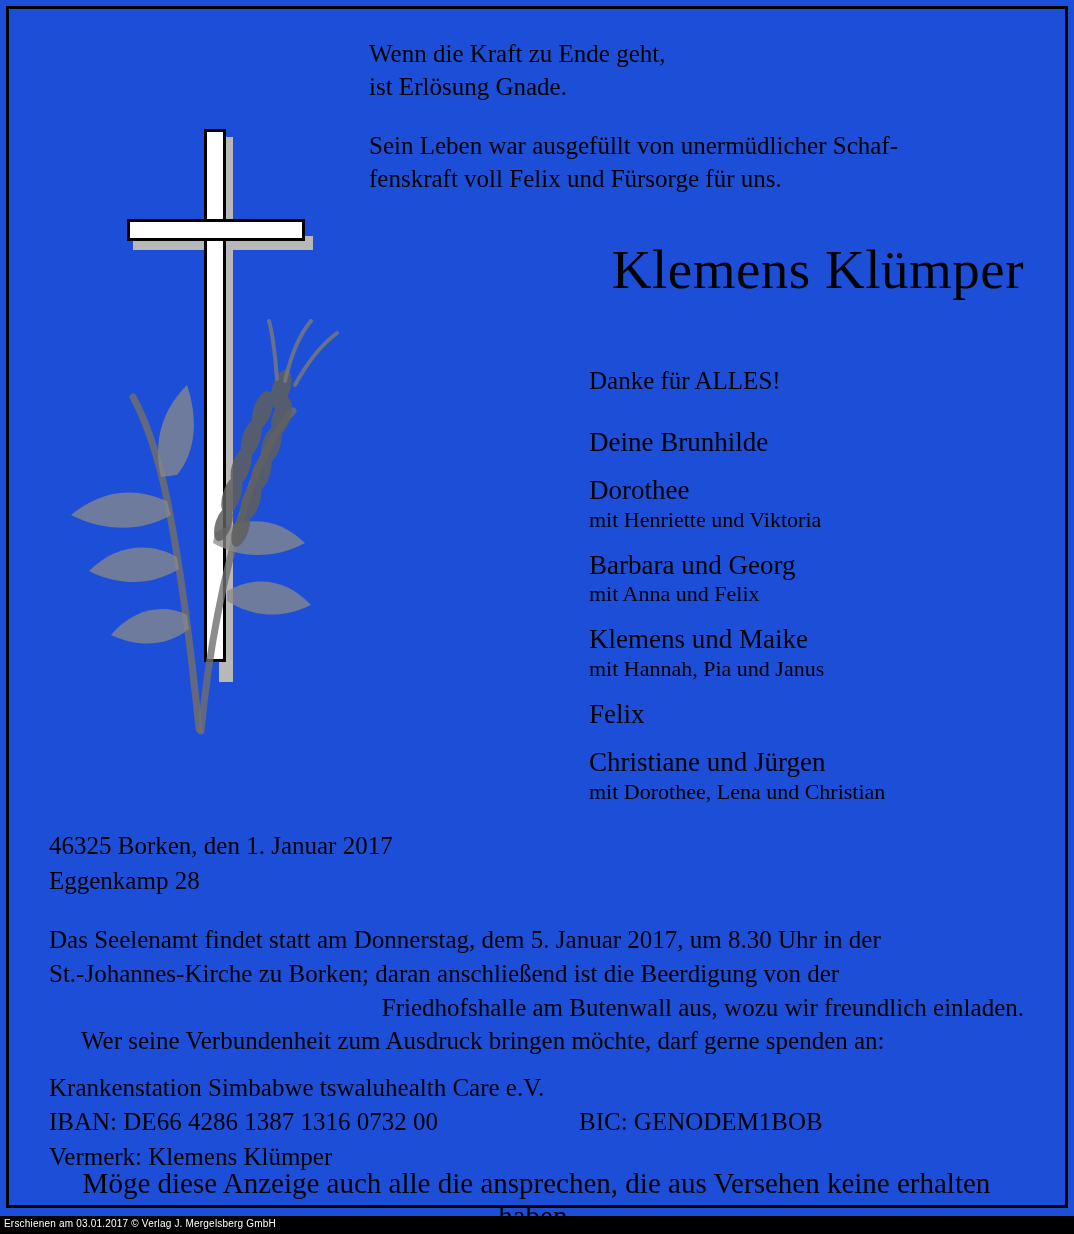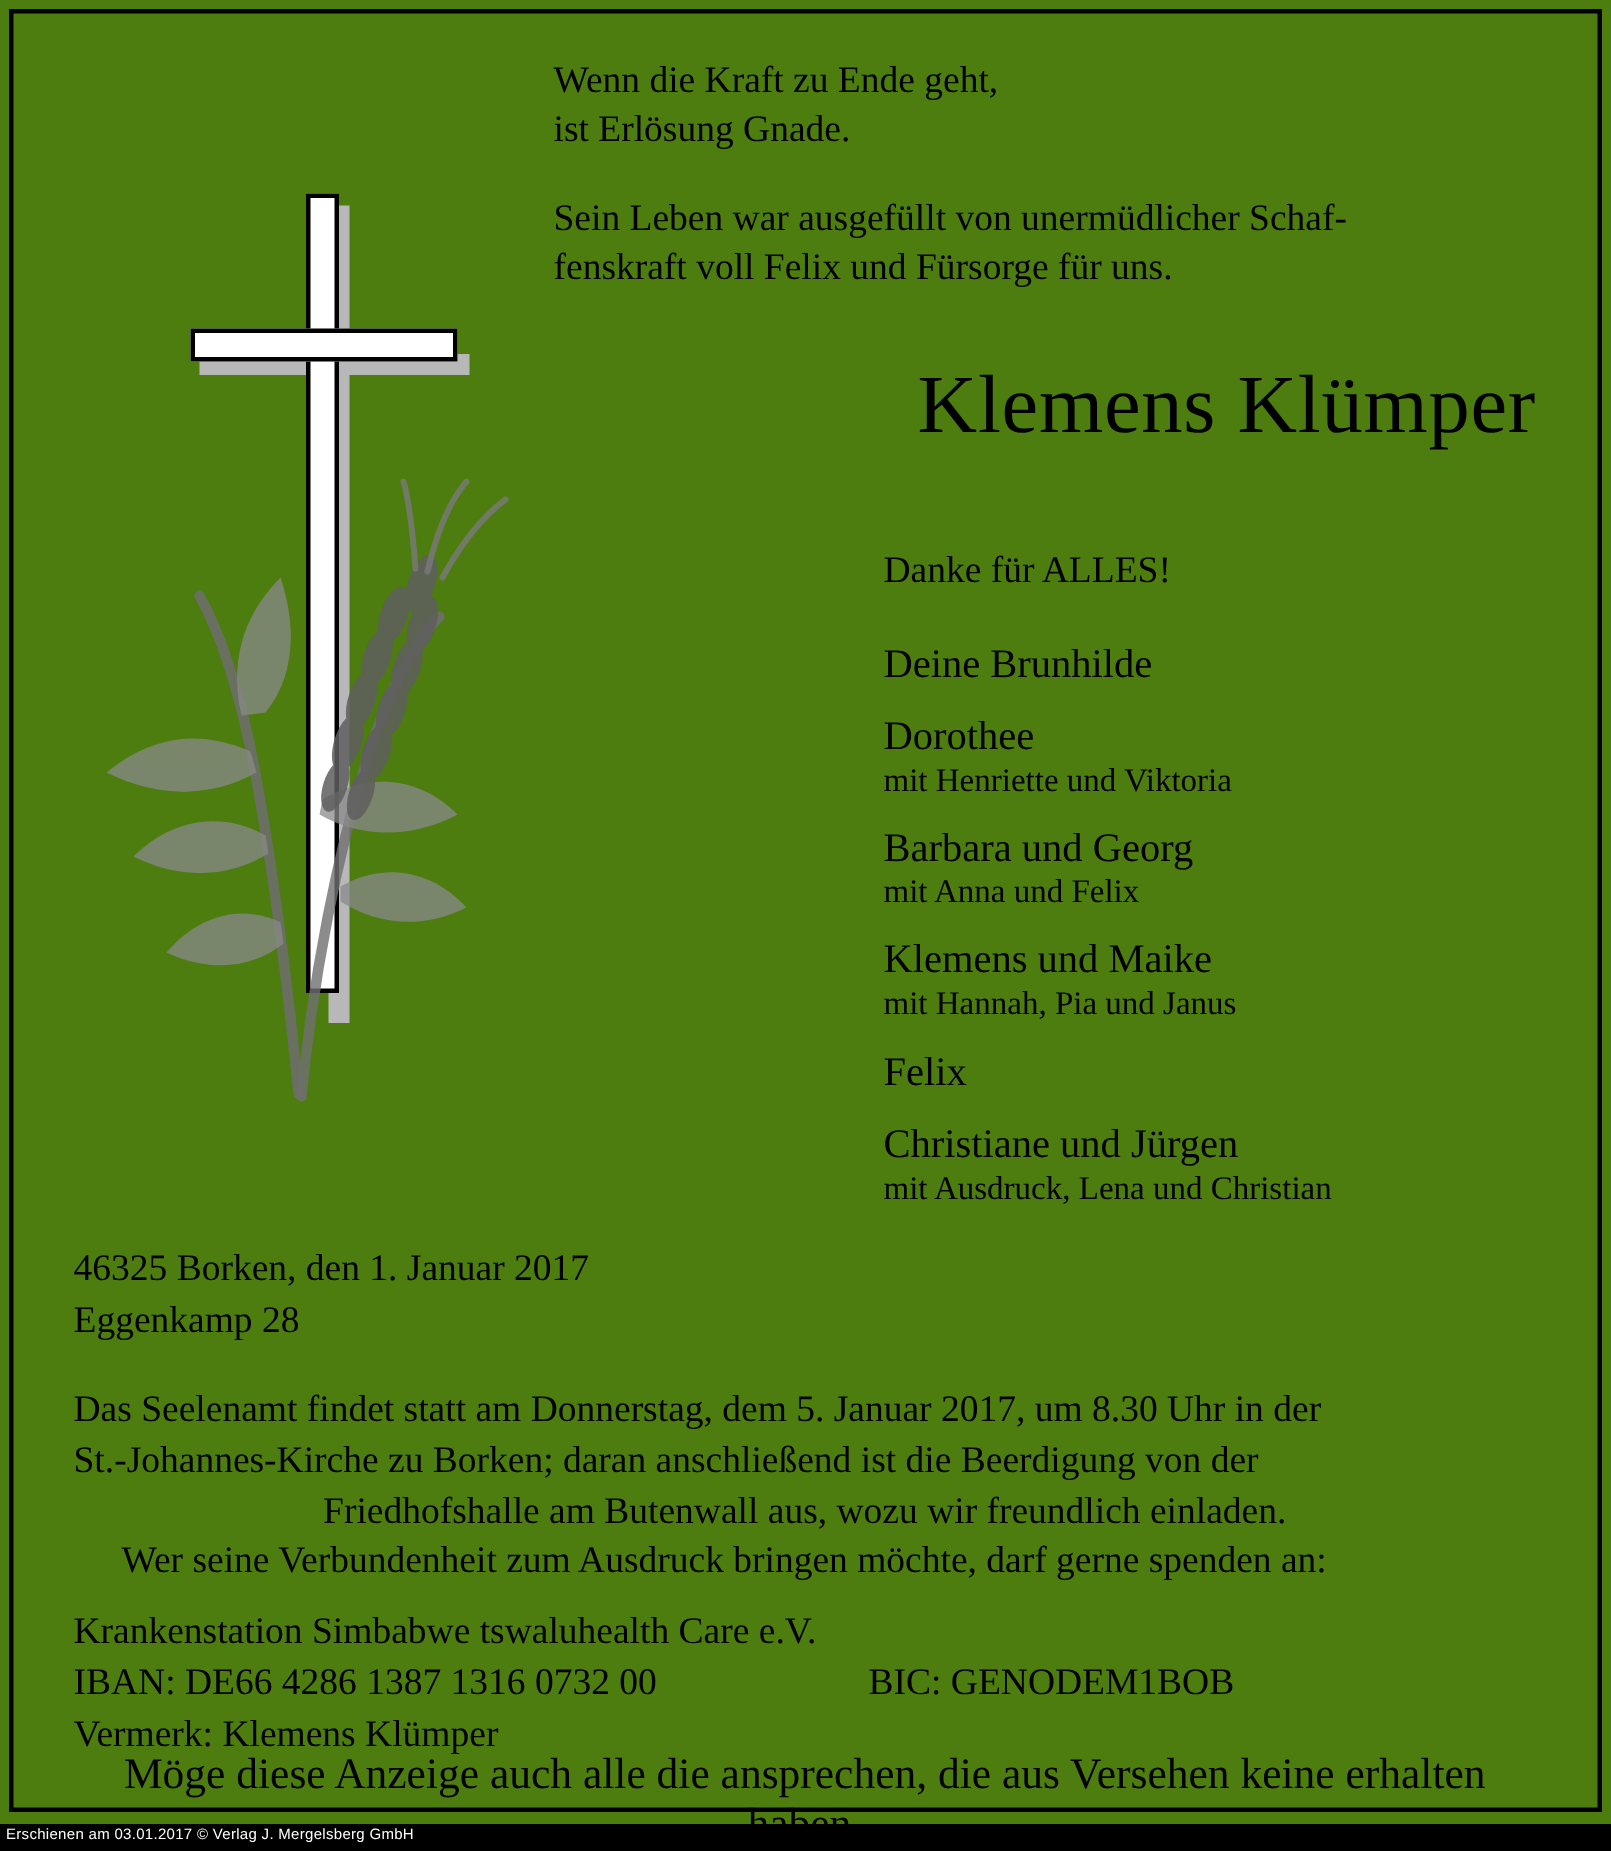--- a/index.html
+++ b/index.html
@@ -8,21 +8,21 @@
     background: #ffffff;
   }
   body {
     font-family: "Liberation Serif", serif;
     color: #000000;
   }
   .page {
     position: relative;
     width: 1074px;
     height: 1234px;
-    background: #4d7c0f;
+    background: #1d4ed8;
     box-sizing: border-box;
     overflow: hidden;
   }
   .border-frame {
     position: absolute;
     left: 6px;
     top: 6px;
     width: 1062px;
     height: 1202px;
     border: 3px solid #000000;
@@ -120,21 +120,21 @@
   
   .service {
     position: absolute;
     left: 40px;
     top: 914px;
     width: 975px;
     font-size: 25px;
     line-height: 1.36;
     text-align: justify;
   }
-  .service .last { text-align: center; }
+  .service .last { text-align: right; }
 
   
   .donation {
     position: absolute;
     left: 40px;
     top: 1015px;
     width: 975px;
     font-size: 25px;
     line-height: 1.38;
   }
@@ -297,21 +297,21 @@
       </div>
       <div class="fam-group">
         <div class="fam-main">Klemens und Maike</div>
         <div class="fam-sub">mit Hannah, Pia und Janus</div>
       </div>
       <div class="fam-group">
         <div class="fam-main">Felix</div>
       </div>
       <div class="fam-group">
         <div class="fam-main">Christiane und Jürgen</div>
-        <div class="fam-sub">mit Ausdruck, Lena und Christian</div>
+        <div class="fam-sub">mit Dorothee, Lena und Christian</div>
       </div>
     </div>
 
     <div class="address">
       <div>46325 Borken, den 1. Januar 2017</div>
       <div>Eggenkamp 28</div>
     </div>
 
     <div class="service">
       <div>Das Seelenamt findet statt am Donnerstag, dem 5. Januar 2017, um 8.30 Uhr in der</div>

